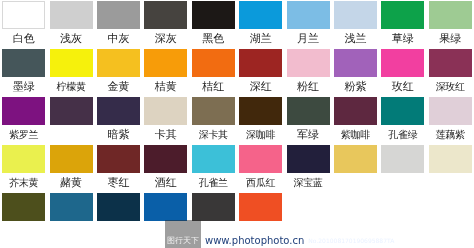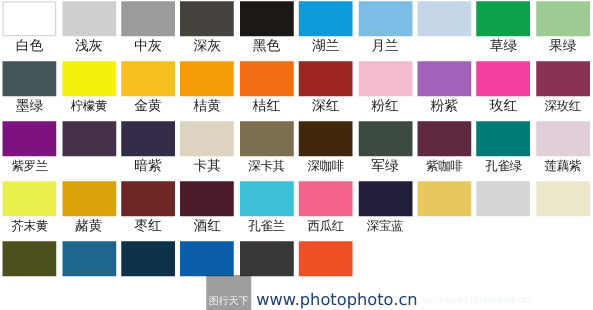--- a/index.html
+++ b/index.html
@@ -51,21 +51,21 @@
   .chip-label {
     font-size: 11px;
     line-height: 15px;
     color: #1c1c1c;
     text-align: center;
     width: 47px;
     margin-top: 2px;
     white-space: nowrap;
     overflow: hidden;
     letter-spacing: 0px;
-    font-family: Liberation Mono, monospace;
+    font-family: Liberation Serif, serif;
   }
   .chip-label.len-3 { font-size: 10px; letter-spacing: -0.3px; }
   .watermark {
     position: absolute;
     left: 165px;
     top: 235px;
     height: 11px;
     display: flex;
     align-items: center;
     gap: 4px;
@@ -74,21 +74,21 @@
   }
   .wm-brand {
     font-size: 8px;
     line-height: 9px;
     color: #f0f0f0;
     background: rgba(40,40,40,0.45);
     padding: 16px 2px;
     font-family: "DejaVu Sans", "Liberation Sans", sans-serif;
   }
   .wm-site {
-    font-size: 13px;
+    font-size: 10px;
     line-height: 9px;
     color: #1f3f7a;
     font-family: "DejaVu Sans", "Liberation Sans", sans-serif;
   }
   .wm-id {
     font-size: 6px;
     line-height: 9px;
     color: #eaf2ff;
     font-family: "DejaVu Sans", "Liberation Sans", sans-serif;
   }
@@ -122,20 +122,21 @@
       <div class="cell">
         <div class="chip" title="#0b9adb" style="background-color: rgb(11, 154, 219);"></div>
         <div class="chip-label">湖兰</div>
       </div>
       <div class="cell">
         <div class="chip" title="#7cbde5" style="background-color: rgb(124, 189, 229);"></div>
         <div class="chip-label">月兰</div>
       </div>
       <div class="cell">
         <div class="chip" title="#c4d6e8" style="background-color: rgb(196, 214, 232);"></div>
+        <div class="chip-label">浅兰</div>
       </div>
       <div class="cell">
         <div class="chip" title="#0da24a" style="background-color: rgb(13, 162, 74);"></div>
         <div class="chip-label">草绿</div>
       </div>
       <div class="cell">
         <div class="chip" title="#9ecb93" style="background-color: rgb(158, 203, 147);"></div>
         <div class="chip-label">果绿</div>
       </div>
       <div class="cell">

